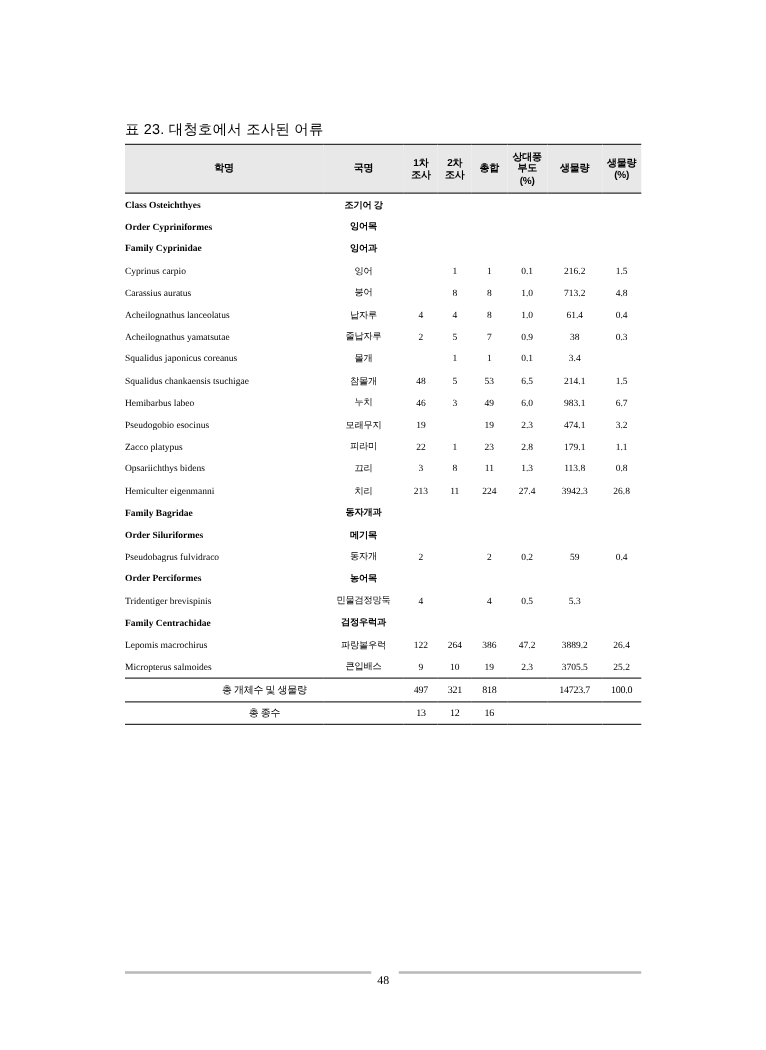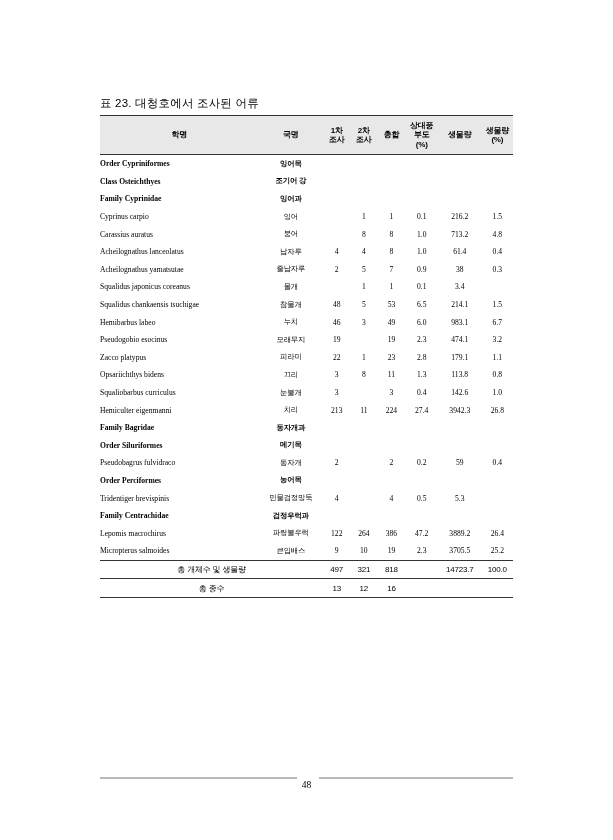--- a/index.html
+++ b/index.html
@@ -88,21 +88,21 @@
     font-size: 7.6px;
   }
   
   .lv0 { padding-left: 2px;  font-weight: bold; font-family:"Liberation Serif",serif; }
   .lv1 { padding-left: 14px; font-weight: bold; }
   .lv2 { padding-left: 26px; font-weight: bold; }
   .lv3 { padding-left: 38px; }
   .kbold { font-weight: bold; }
   tr.sum td {
     border-top: 0.8px solid #333;
-    font-family: Liberation Sans, sans-serif;
+    font-family: Liberation Serif, serif;
     font-size: 8px;
     letter-spacing: -0.2px;
     margin-top: 43px;
   }
   tr.sum td.spanlabel {
     text-align: center;
   }
   tr.lastrow td {
     border-bottom: 1.6px solid #333;
   }
@@ -160,32 +160,32 @@
         </th>
         <th class="c-bio">생물량</th>
         <th class="c-biop">
           <span>생물량</span><br>
           <span>(%)</span>
         </th>
       </tr>
     </thead>
     <tbody id="tbody">
         <tr>
+          <td class="name lv0">Class Osteichthyes</td>
+          <td class="kname kbold">조기어 강</td>
+          <td class="num"></td>
+          <td class="num"></td>
+          <td class="num"></td>
+          <td class="num"></td>
+          <td class="num"></td>
+          <td class="num"></td>
+        </tr>
+        <tr>
           <td class="name lv1">Order Cypriniformes</td>
           <td class="kname kbold">잉어목</td>
-          <td class="num"></td>
-          <td class="num"></td>
-          <td class="num"></td>
-          <td class="num"></td>
-          <td class="num"></td>
-          <td class="num"></td>
-        </tr>
-        <tr>
-          <td class="name lv0">Class Osteichthyes</td>
-          <td class="kname kbold">조기어 강</td>
           <td class="num"></td>
           <td class="num"></td>
           <td class="num"></td>
           <td class="num"></td>
           <td class="num"></td>
           <td class="num"></td>
         </tr>
         <tr>
           <td class="name lv2">Family Cyprinidae</td>
           <td class="kname kbold">잉어과</td>
@@ -290,30 +290,20 @@
           <td class="name lv3">Opsariichthys bidens</td>
           <td class="kname">끄리</td>
           <td class="num">3</td>
           <td class="num">8</td>
           <td class="num">11</td>
           <td class="num">1.3</td>
           <td class="num">113.8</td>
           <td class="num">0.8</td>
         </tr>
         <tr>
-          <td class="name lv3">Squaliobarbus curriculus</td>
-          <td class="kname">눈불개</td>
-          <td class="num">3</td>
-          <td class="num"></td>
-          <td class="num">3</td>
-          <td class="num">0.4</td>
-          <td class="num">142.6</td>
-          <td class="num">1.0</td>
-        </tr>
-        <tr>
           <td class="name lv3">Hemiculter eigenmanni</td>
           <td class="kname">치리</td>
           <td class="num">213</td>
           <td class="num">11</td>
           <td class="num">224</td>
           <td class="num">27.4</td>
           <td class="num">3942.3</td>
           <td class="num">26.8</td>
         </tr>
         <tr>

